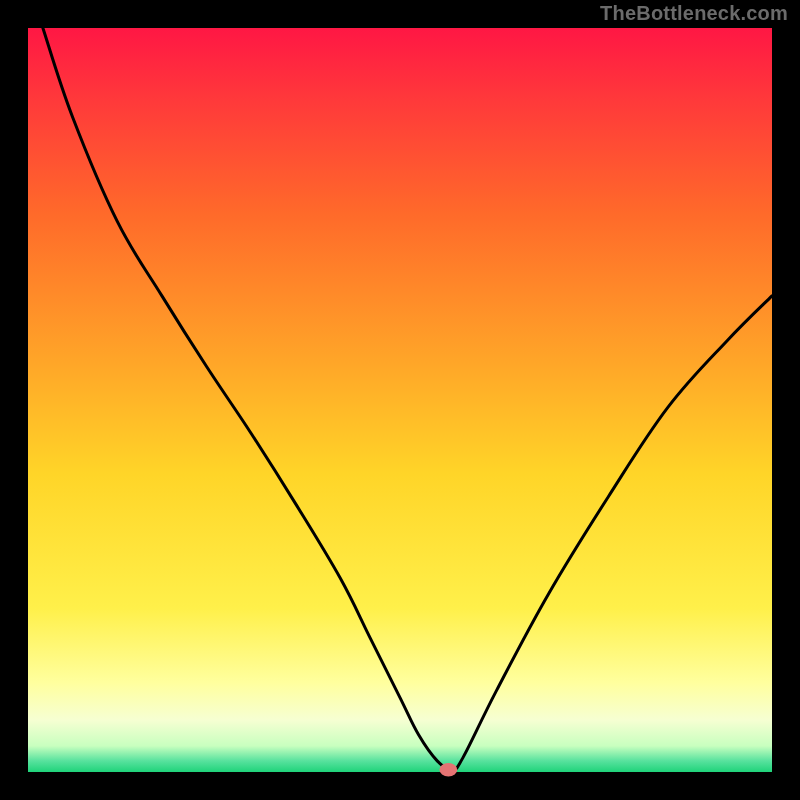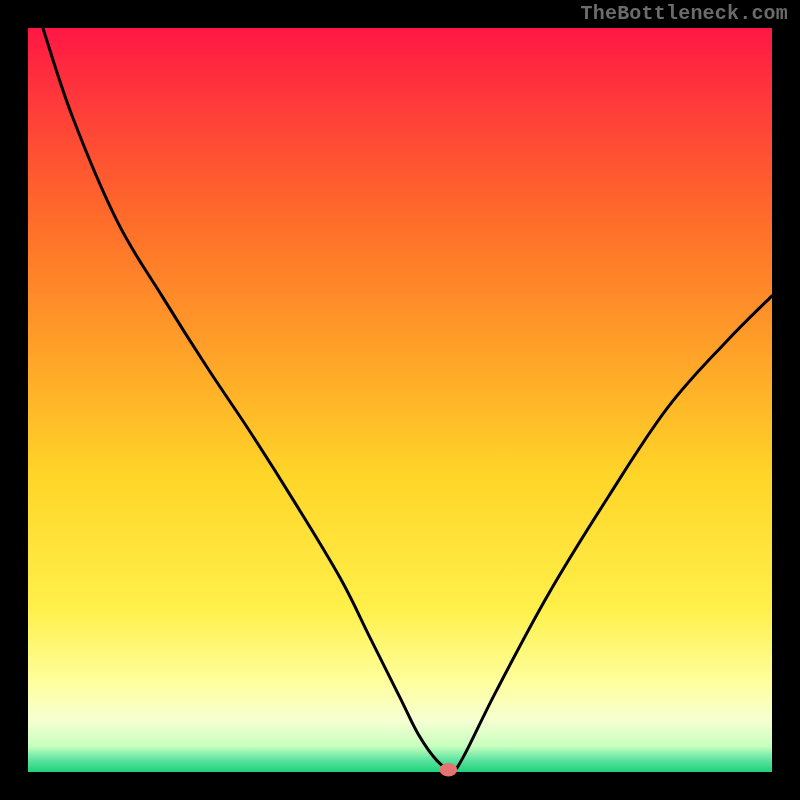--- a/index.html
+++ b/index.html
@@ -13,21 +13,21 @@
   .container {
     position: relative;
     width: 800px;
     height: 800px;
     background: #000;
   }
   .watermark {
     position: absolute;
     top: 2px;
     right: 12px;
-    font-family: Liberation Mono, monospace;
+    font-family: Liberation Sans, sans-serif;
     font-size: 20px;
     font-weight: 600;
     color: #6b6b6b;
     letter-spacing: 0.2px;
     z-index: 10;
   }
   svg.chart {
     position: absolute;
     left: 0;
     top: 0;

